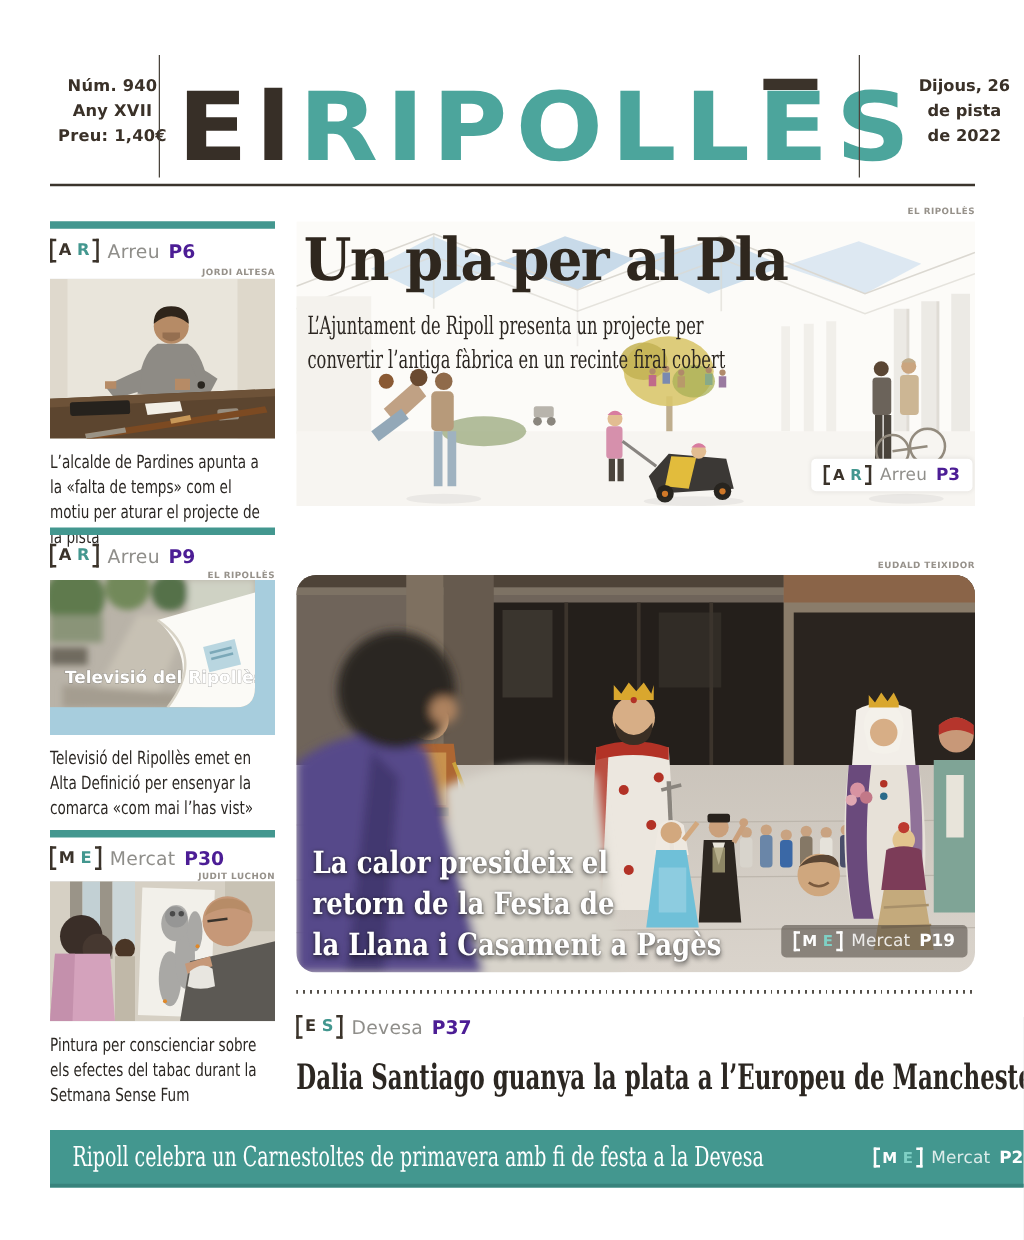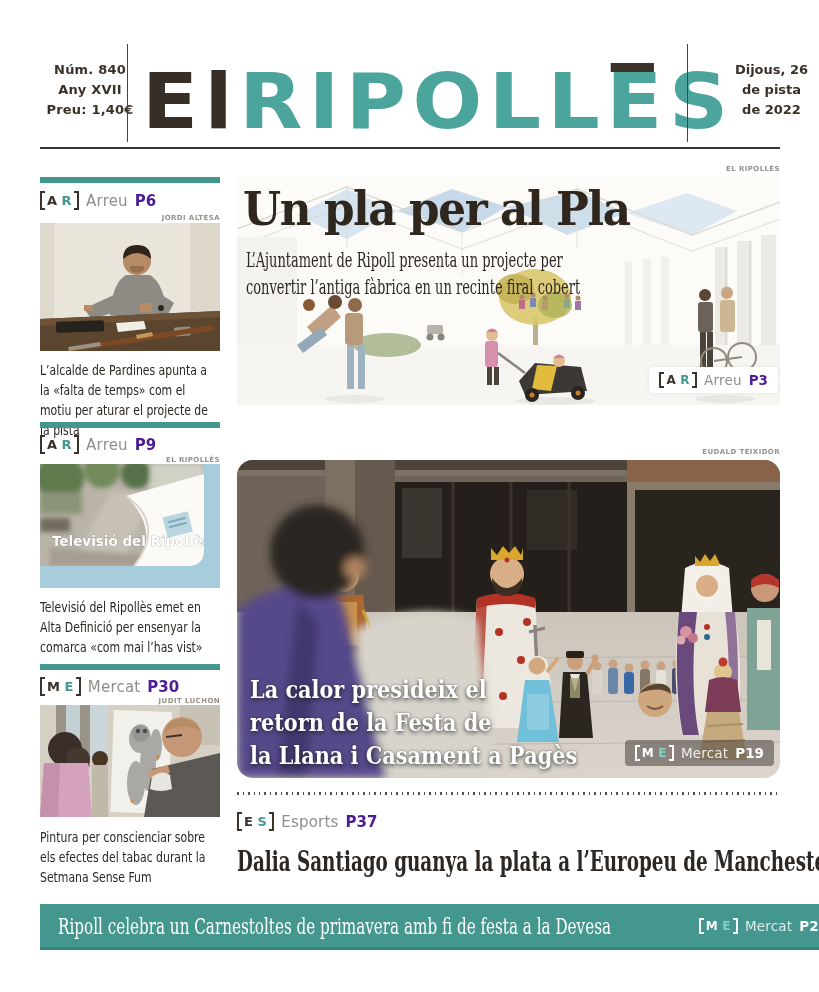--- a/index.html
+++ b/index.html
@@ -98,21 +98,21 @@
   .banner .bpage{font-size:13.5px;color:#fff;}
 
   .svgtext{font-family:"DejaVu Sans","Liberation Sans",sans-serif;}
 </style>
 </head>
 <body>
 
 <div class="page">
 
   <div class="abs issue">
-    <div>Núm. 840</div>
+    <div>Núm. 940</div>
     <div>Any XVII</div>
     <div>Preu: 1,40€</div>
   </div>
   <div class="abs vline v1"></div>
   <div class="abs logo"><span class="lg-el">El</span><span class="lg-teal">RIPOLL</span><span class="lg-teal accent">E</span><span class="lg-teal">S</span></div>
   <div class="abs vline v2"></div>
   <div class="abs dateb">
     <div>Dijous, 26</div>
     <div>de pista</div>
     <div>de 2022</div>
@@ -527,21 +527,21 @@
 
   <section class="abs esports">
     <div class="dotted"></div>
     <div class="brow">
       <span class="code">
           <span class="br l"></span>
           <span class="lt l1">E</span>
           <span class="lt l2">S</span>
           <span class="br r"></span>
         </span>
-      <span class="blabel">Esports</span>
+      <span class="blabel">Devesa</span>
       <span class="bpage">P37</span>
     </div>
     <h2 class="es-head">Dalia Santiago guanya la plata a l’Europeu de Manchester</h2>
   </section>
 
   <div class="abs banner">
     <div class="banner-text">Ripoll celebra un Carnestoltes de primavera amb fi de festa a la Devesa</div>
     <div class="bb">
       <span class="code light">
           <span class="br l"></span>

